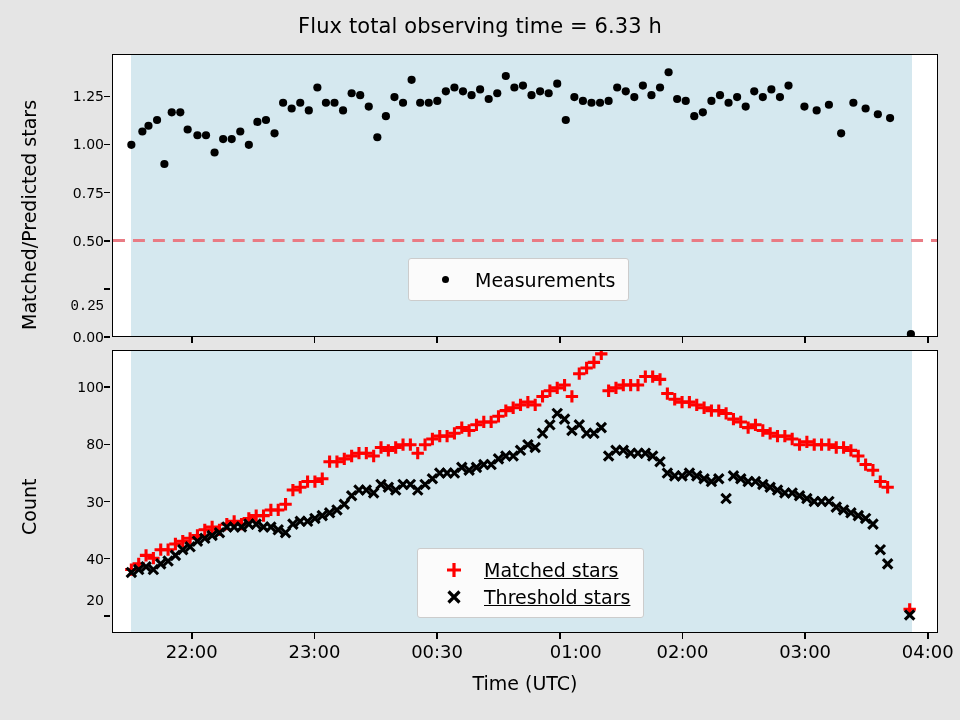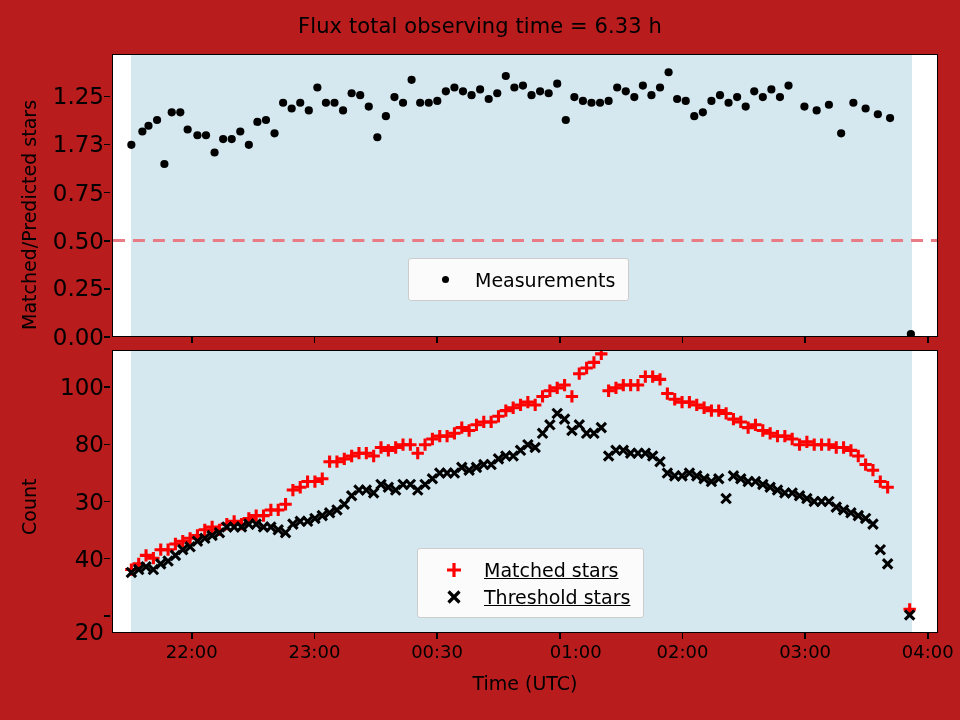--- a/index.html
+++ b/index.html
@@ -10,21 +10,21 @@
   body {
     width: 960px;
     height: 720px;
     font-family: "DejaVu Sans", sans-serif;
     overflow: hidden;
   }
   #figure {
     position: relative;
     width: 960px;
     height: 720px;
-    background: #b91c1c;
+    background: #e5e5e5;
   }
   #chart-title {
     position: absolute;
     left: 0;
     top: 14px;
     width: 960px;
     text-align: center;
     font-size: 21px;
     color: #000000;
     letter-spacing: 0.1px;
@@ -74,21 +74,21 @@
     top: 330px;
   }
   #ylabel-bottom {
     left: 18px;
     top: 535px;
   }
   .ytick-label {
     position: absolute;
     right: 0;
     text-align: right;
-    font-size: 23px;
+    font-size: 14px;
     color: #000;
     width: 60px;
     transform: translateY(-50%);
   }
   .ytick-wrap {
     position: absolute;
     left: 42px;
     width: 62px;
     top: 0;
     height: 100%;
@@ -172,27 +172,27 @@
 <body>
 
 <div id="figure">
 
   <div id="chart-title">Flux total observing time = 6.33 h</div>
 
   <div class="ylabel" id="ylabel-top">Matched/Predicted stars</div>
   <div class="ytick-wrap" id="ytick-wrap-top" style="top: 54px; height: 283px;">
       <div class="ytick-label" style="top: 283px;">0.00</div>
       <div class="tickmark" style="left: 62px; top: 282.2px; width: 6px; height: 1.6px;"></div>
-      <div class="ytick-label" style="top: 234px;">0.25</div>
+      <div class="ytick-label" style="top: 252px; font-family: Liberation Mono, monospace;">0.25</div>
       <div class="tickmark" style="left: 62px; top: 234.071px; width: 6px; height: 1.6px;"></div>
       <div class="ytick-label" style="top: 186.741px;">0.50</div>
       <div class="tickmark" style="left: 62px; top: 185.941px; width: 6px; height: 1.6px;"></div>
       <div class="ytick-label" style="top: 138.612px;">0.75</div>
       <div class="tickmark" style="left: 62px; top: 137.812px; width: 6px; height: 1.6px;"></div>
-      <div class="ytick-label" style="top: 90.483px;">1.73</div>
+      <div class="ytick-label" style="top: 90.483px;">1.00</div>
       <div class="tickmark" style="left: 62px; top: 89.683px; width: 6px; height: 1.6px;"></div>
       <div class="ytick-label" style="top: 42.3537px;">1.25</div>
       <div class="tickmark" style="left: 62px; top: 41.5537px; width: 6px; height: 1.6px;"></div>
     </div>
 
   <div class="panel" id="panel-top">
     <div class="shade" id="shade-top" style="left: 18.401px; width: 781.02px; background: rgb(213, 232, 239);"></div>
     <svg class="plot-svg" id="svg-top" preserveAspectRatio="none" viewBox="0 0 826 283">
         <line x1="0" x2="826" y1="186.74149659863946" y2="186.74149659863946" stroke="#e97b84" stroke-width="3" stroke-dasharray="12,8"></line>
         <circle cx="18.400990099009732" cy="90.48299319727892" r="4.1" fill="#000000"></circle>
@@ -289,21 +289,21 @@
     <div class="legend-row">
       <span class="legend-key">
           <span class="dot-key"></span>
         </span>
       <span class="legend-text">Measurements</span>
     </div>
   </div>
 
   <div class="ylabel" id="ylabel-bottom">Count</div>
   <div class="ytick-wrap" id="ytick-wrap-bottom" style="top: 350px; height: 283px;">
-      <div class="ytick-label" style="top: 282px;">20</div>
+      <div class="ytick-label" style="top: 250px;">20</div>
       <div class="tickmark" style="left: 62px; top: 265.048px; width: 6px; height: 1.6px;"></div>
       <div class="ytick-label" style="top: 208.677px;">40</div>
       <div class="tickmark" style="left: 62px; top: 207.877px; width: 6px; height: 1.6px;"></div>
       <div class="ytick-label" style="top: 151.505px;">30</div>
       <div class="tickmark" style="left: 62px; top: 150.705px; width: 6px; height: 1.6px;"></div>
       <div class="ytick-label" style="top: 94.3333px;">80</div>
       <div class="tickmark" style="left: 62px; top: 93.5333px; width: 6px; height: 1.6px;"></div>
       <div class="ytick-label" style="top: 37.1616px;">100</div>
       <div class="tickmark" style="left: 62px; top: 36.3616px; width: 6px; height: 1.6px;"></div>
     </div>

